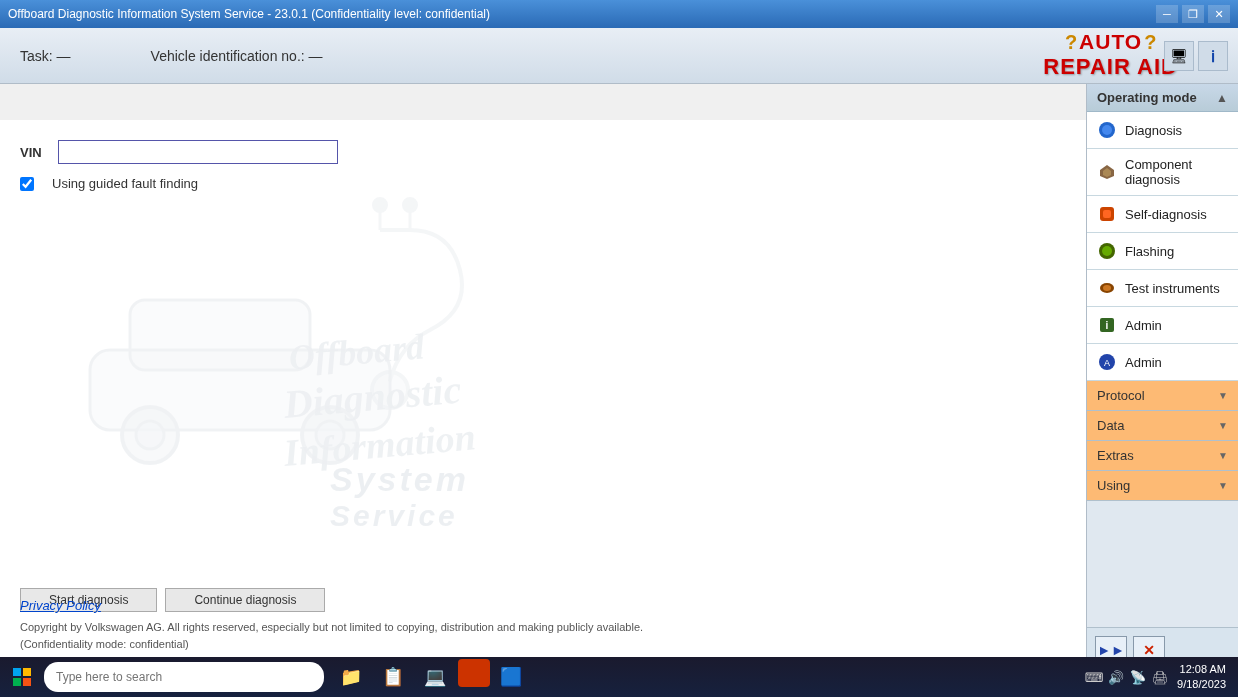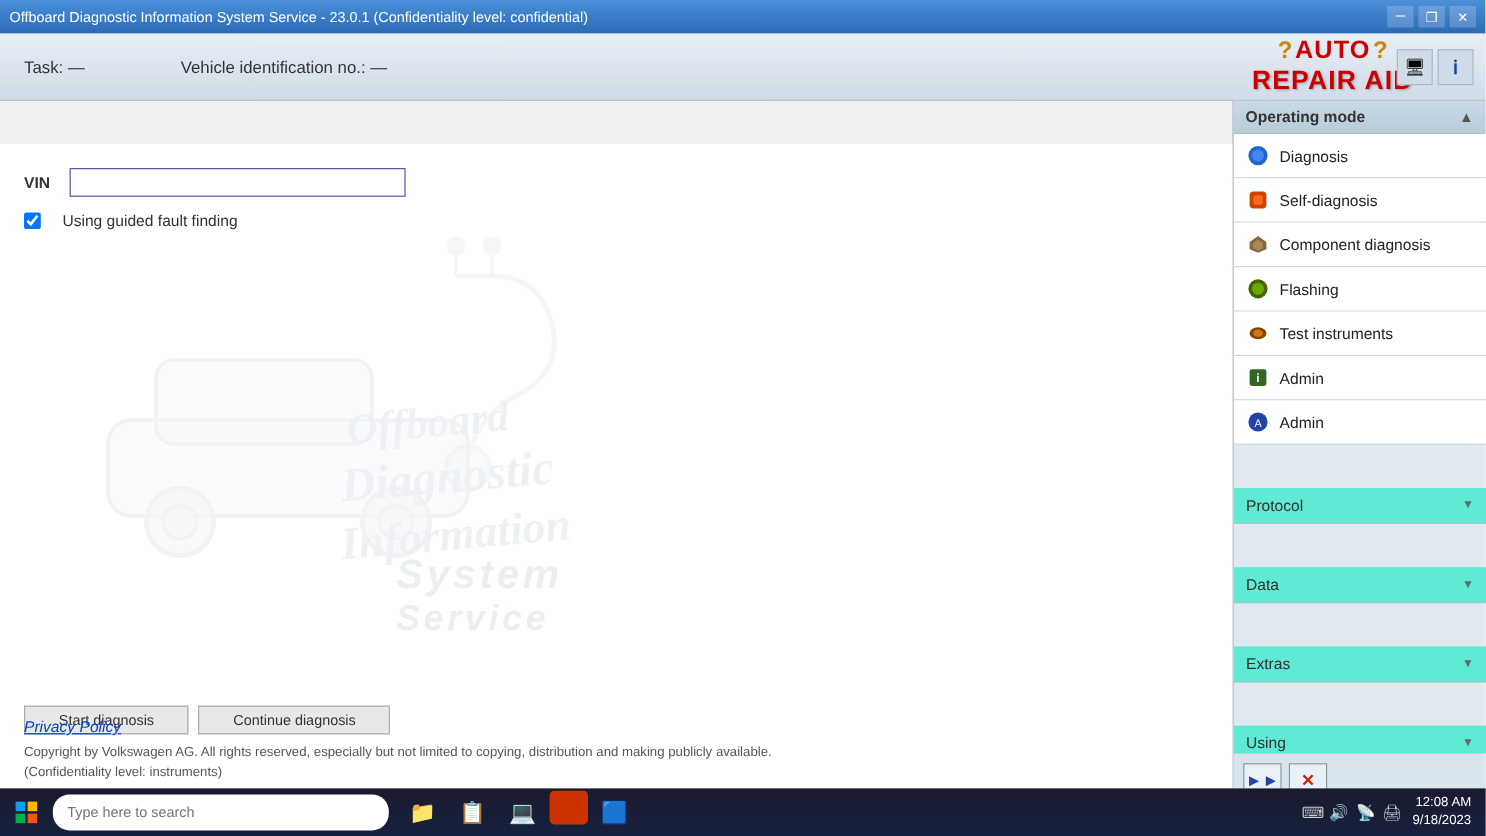--- a/index.html
+++ b/index.html
@@ -159,21 +159,21 @@
     }
     .copyright-text {
       font-size: 11px;
       color: #555;
       margin-top: 6px;
       line-height: 1.5;
     }
 
     
     .sidebar {
-      width: 211px;
+      width: 152px;
       background: #e0e8f0;
       border-left: 1px solid #b0bcc8;
       display: flex;
       flex-direction: column;
     }
     .sidebar-header {
       background: linear-gradient(to bottom, #c8d8e8, #b8ccd8);
       padding: 6px 10px;
       font-size: 13px;
       font-weight: bold;
@@ -211,23 +211,22 @@
       justify-content: center;
       font-size: 14px;
       flex-shrink: 0;
     }
 
     
     .icon-diagnosis { color: #2266cc; }
 
     
     .sidebar-section {
-      background: #5eead4;
+      background: #fdba74;
       border-bottom: 1px solid #b0c0cc;
-      margin-top: 36px;
     }
     .sidebar-section-header {
       display: flex;
       align-items: center;
       justify-content: space-between;
       padding: 7px 10px;
       cursor: pointer;
       font-size: 13px;
       color: #333;
       font-weight: 500;
@@ -435,21 +434,21 @@
 
     <div class="diagnosis-buttons">
       <button class="diag-btn">Start diagnosis</button>
       <button class="diag-btn">Continue diagnosis</button>
     </div>
 
     <div class="content-footer">
       <a class="privacy-link" href="#">Privacy Policy</a>
       <div class="copyright-text">
         <span>Copyright by Volkswagen AG. All rights reserved, especially but not limited to copying, distribution and making publicly available.</span><br>
-        <span>(Confidentiality level: instruments)</span>
+        <span>(Confidentiality mode: confidential)</span>
       </div>
     </div>
   </div>
 
   <div class="sidebar">
     <div class="sidebar-header">
       <span>Operating mode</span>
       <span class="sidebar-collapse-btn">▲</span>
     </div>
     <div class="sidebar-menu">
@@ -459,34 +458,34 @@
           <svg width="18" height="18" viewBox="0 0 18 18">
               <circle cx="9" cy="9" r="8" fill="#2266cc"></circle>
               <circle cx="9" cy="9" r="5" fill="#4488ee"></circle>
             </svg>
         </span>
         <span>Diagnosis</span>
       </div>
       <div class="menu-item">
         <span class="menu-item-icon">
           <svg width="18" height="18" viewBox="0 0 18 18">
+              <polygon points="9,2 16,7 16,13 9,16 2,13 2,7" fill="#886644"></polygon>
+              <polygon points="9,5 13,8 13,12 9,14 5,12 5,8" fill="#aa8855"></polygon>
+            </svg>
+        </span>
+        <span>Component diagnosis</span>
+      </div>
+      <div class="menu-item">
+        <span class="menu-item-icon">
+          <svg width="18" height="18" viewBox="0 0 18 18">
               <rect x="2" y="2" width="14" height="14" rx="3" fill="#cc4400"></rect>
               <rect x="5" y="5" width="8" height="8" rx="2" fill="#ff6622"></rect>
             </svg>
         </span>
         <span>Self-diagnosis</span>
-      </div>
-      <div class="menu-item">
-        <span class="menu-item-icon">
-          <svg width="18" height="18" viewBox="0 0 18 18">
-              <polygon points="9,2 16,7 16,13 9,16 2,13 2,7" fill="#886644"></polygon>
-              <polygon points="9,5 13,8 13,12 9,14 5,12 5,8" fill="#aa8855"></polygon>
-            </svg>
-        </span>
-        <span>Component diagnosis</span>
       </div>
       <div class="menu-item">
         <span class="menu-item-icon">
           <svg width="18" height="18" viewBox="0 0 18 18">
               <circle cx="9" cy="9" r="8" fill="#446600"></circle>
               <circle cx="9" cy="9" r="5" fill="#66aa00"></circle>
             </svg>
         </span>
         <span>Flashing</span>
       </div>

